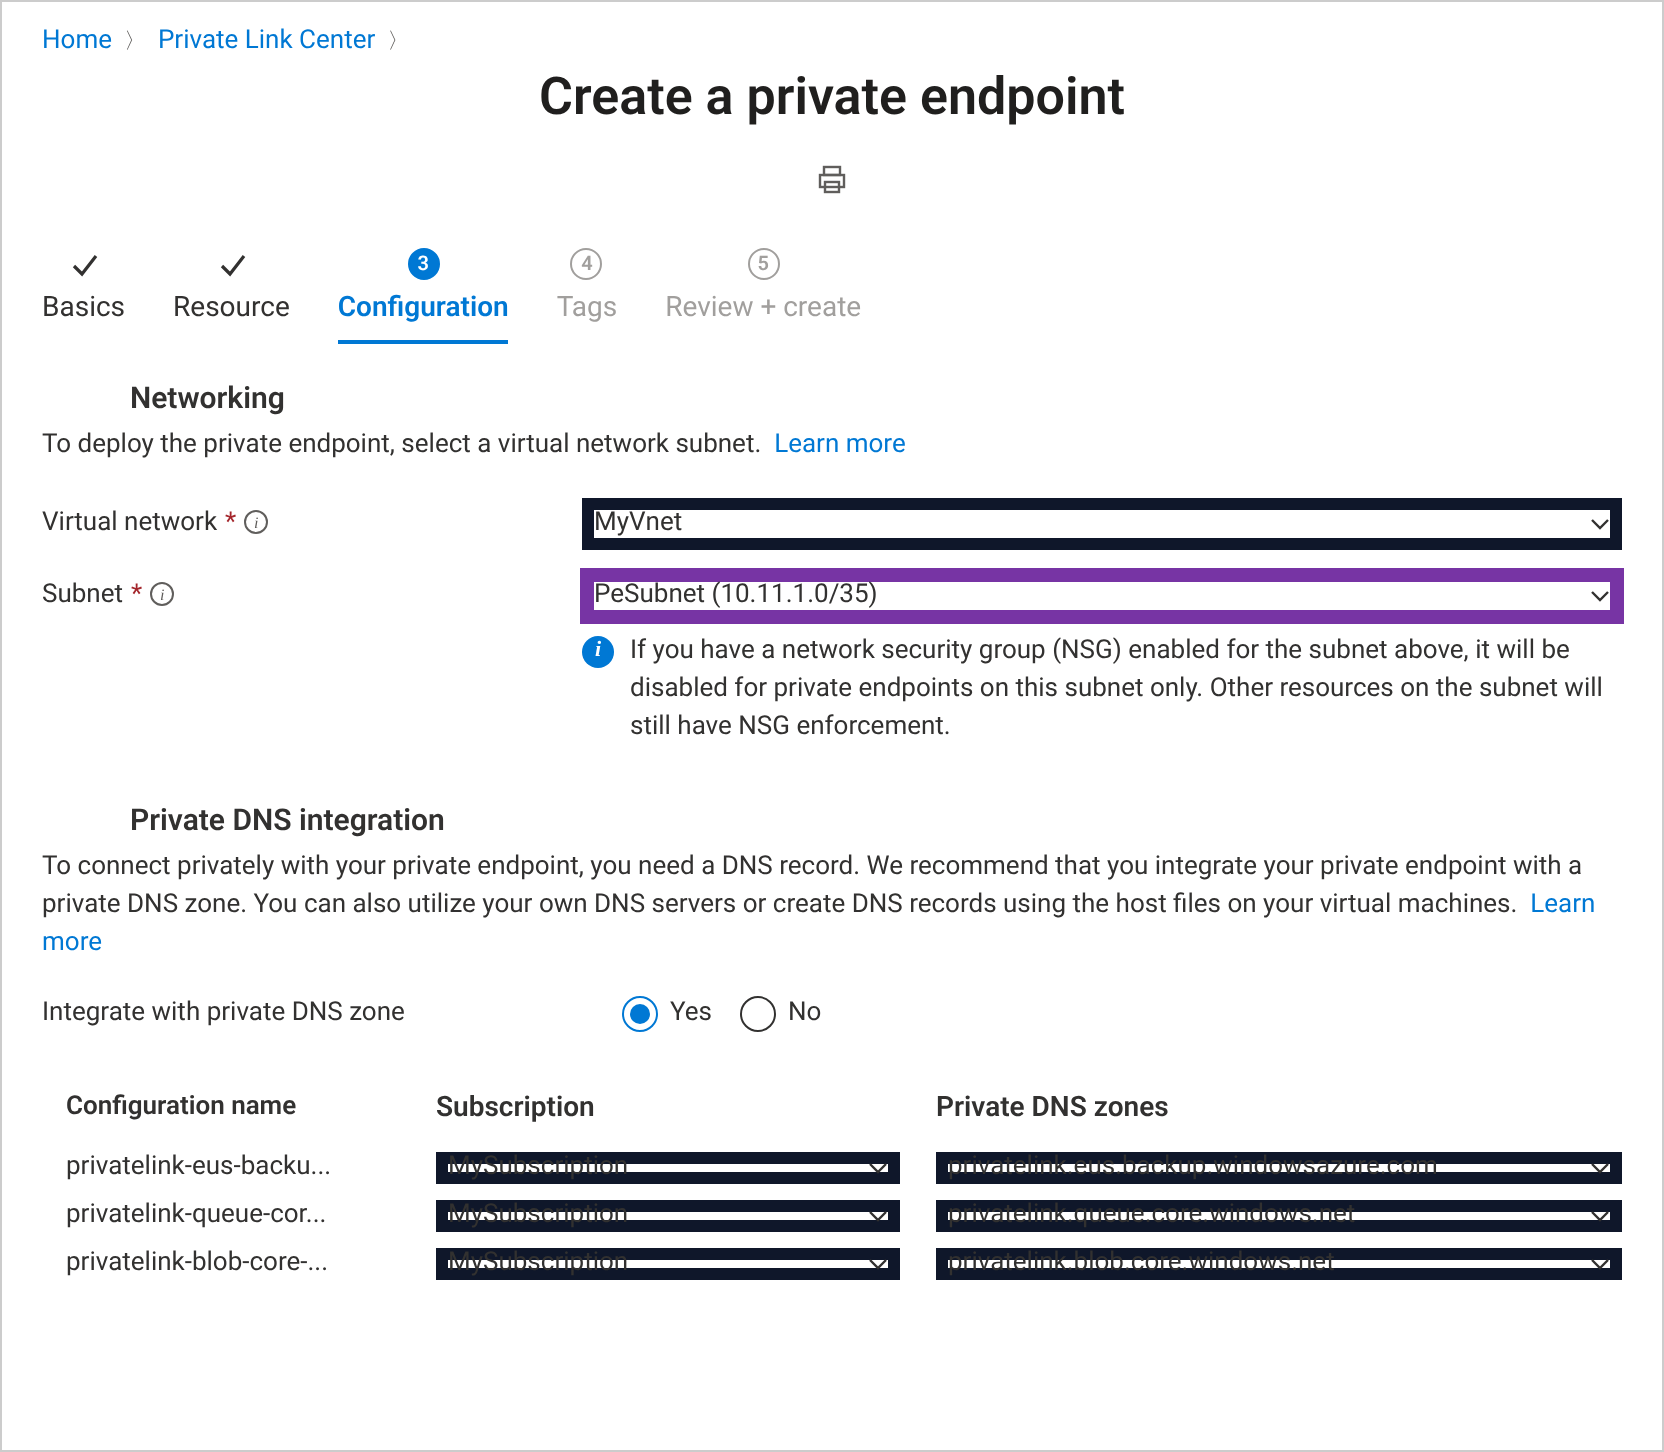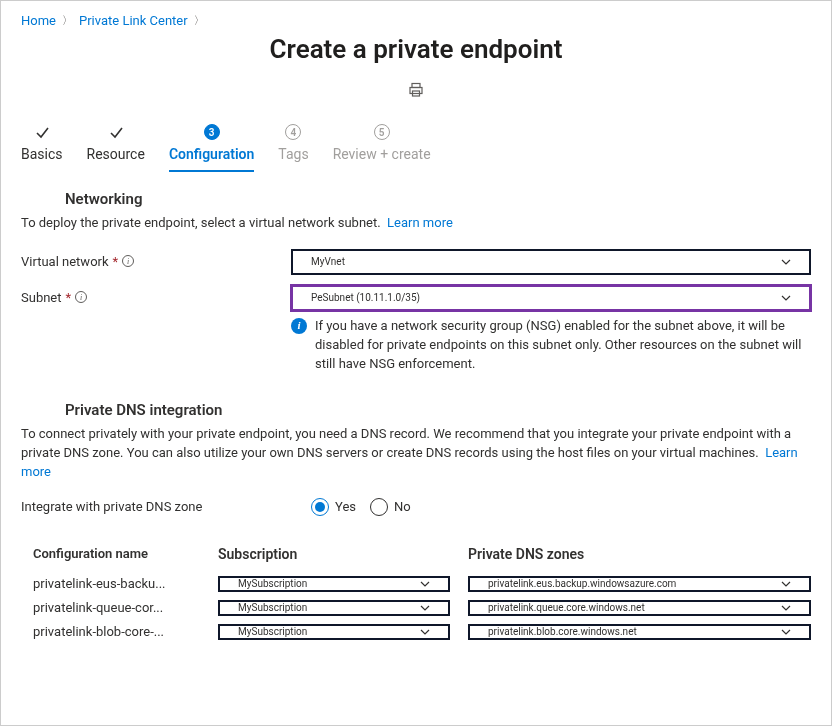--- a/index.html
+++ b/index.html
@@ -116,27 +116,27 @@
     color: #605e5c;
     font-family: Georgia, serif;
     font-style: italic;
     cursor: help;
   }
   .field-control { flex: 1; }
 
   .combo {
     width: 100%;
     height: 26px;
-    border: 2px solid #0f172a;
+    border: 6px solid #0f172a;
     background: #fff;
     display: flex;
     align-items: center;
     justify-content: space-between;
-    padding: 0 18px;
-    font-size: 10px;
+    padding: 0 0;
+    font-size: 13px;
     cursor: pointer;
     position: relative;
   }
   .combo.focused { outline: 1px solid #7734a4; border-color: #7734a4; }
   .combo .caret {
     width: 10px; height: 10px;
   }
 
   .info-box {
     display: flex;

